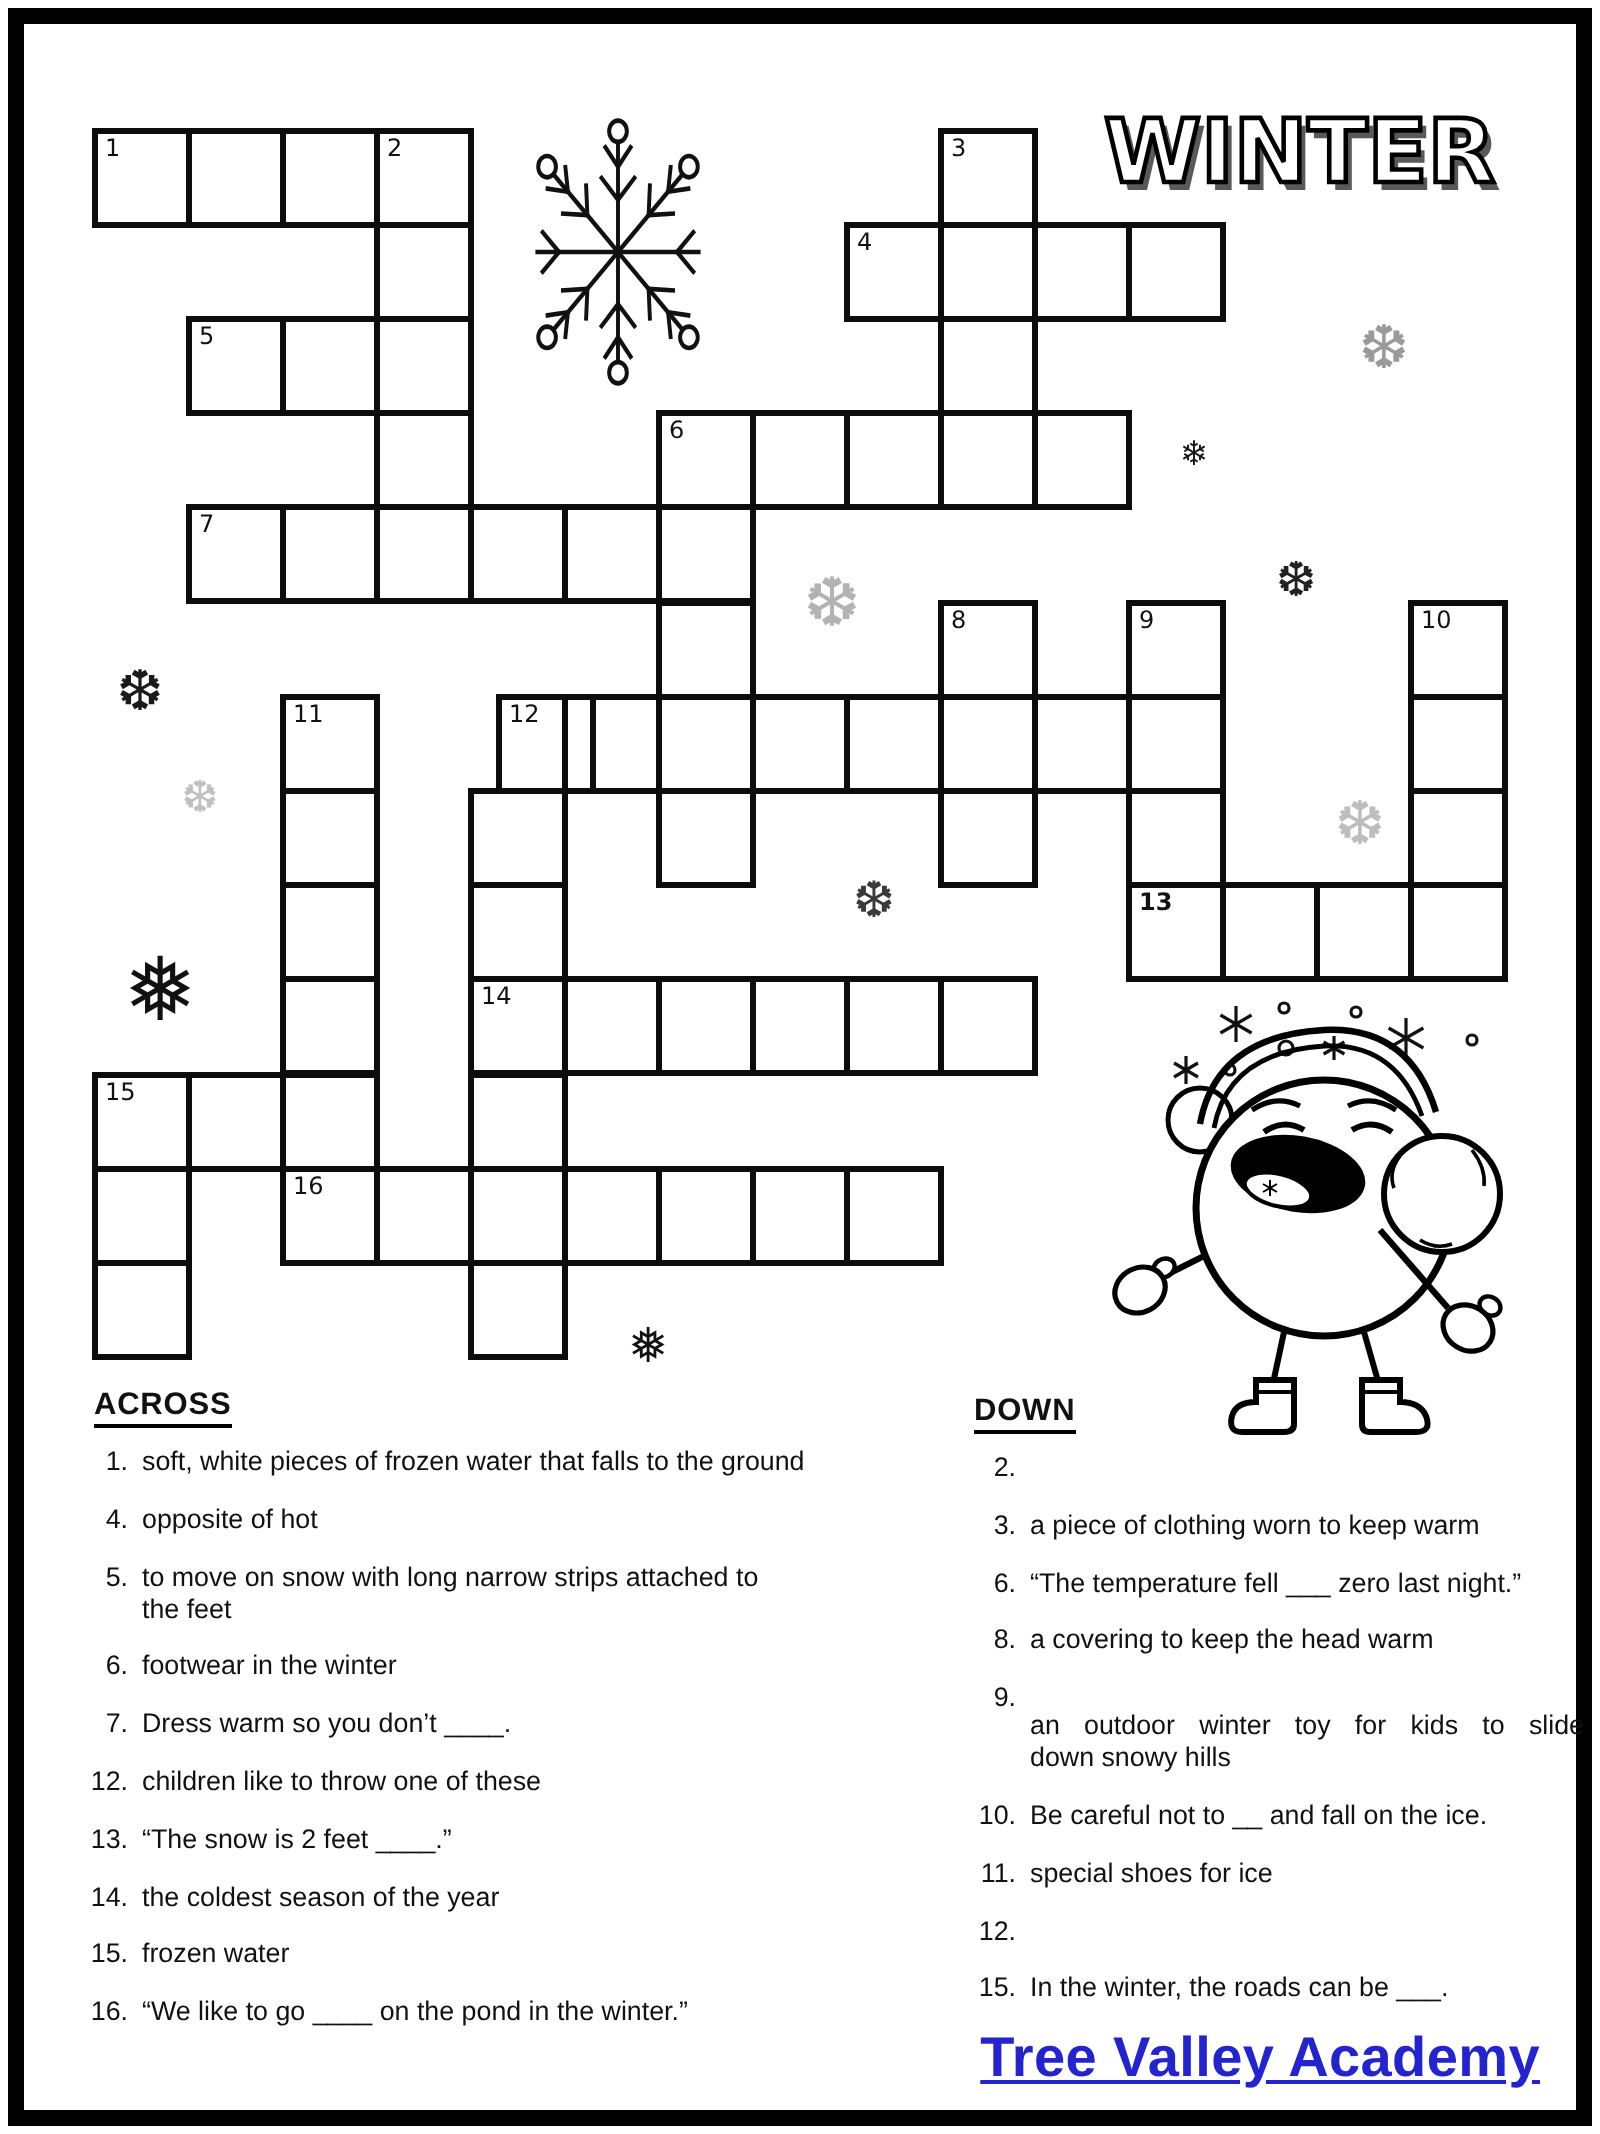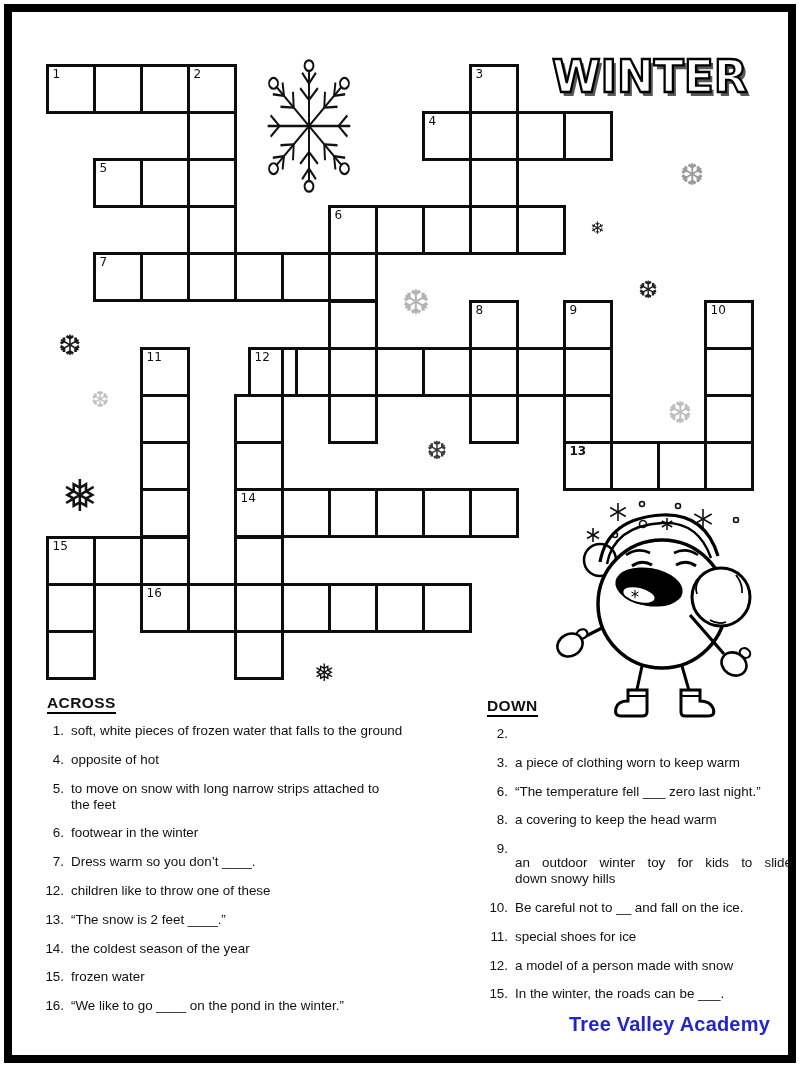--- a/index.html
+++ b/index.html
@@ -24,22 +24,22 @@
   section h2{font-size:15.5px;margin:0 0 0 3px;display:inline-block;letter-spacing:.4px;
          border-bottom:2.2px solid #000;padding-bottom:0;}
   .cluelist{margin-top:9px;}
   .clue{display:flex;margin-bottom:12.8px;font-size:13.4px;line-height:16px;}
   .cnum{flex:0 0 auto;text-align:right;margin-right:7px;}
   .sec-across .cnum{width:20px;}
   .sec-down .cnum{width:24px;}
   .ctext{flex:1 1 auto;}
   .sec-down .ctext{text-align:justify;}
   .jline{display:block;text-align:justify;text-align-last:justify;margin-top:14px;}
-  .footer{position:absolute;right:30px;top:1013px;font-size:20px;font-weight:bold;
-         color:#2323cf;letter-spacing:.2px;}
+  .footer{position:absolute;right:30px;top:1013px;font-size:28px;font-weight:bold;
+         color:#2323cf;letter-spacing:.2px;text-decoration:underline;}
   svg .ln{stroke:#111;fill:none;}
 </style>
 </head>
 <body>
 
 <div class="page">
   <div class="frame"></div>
 
   <div class="title">WINTER</div>
 
@@ -338,21 +338,20 @@
         <div class="clue">
           <span class="cnum">10.</span>
           <div class="ctext">Be careful not to __ and fall on the ice.</div>
         </div>
         <div class="clue">
           <span class="cnum">11.</span>
           <div class="ctext">special shoes for ice</div>
         </div>
         <div class="clue">
           <span class="cnum">12.</span>
-          <div class="ctext">a model of a person made with snow</div>
         </div>
         <div class="clue">
           <span class="cnum">15.</span>
           <div class="ctext">In the winter, the roads can be ___.</div>
         </div>
       </div>
   </section>
 
   <div class="footer">Tree Valley Academy</div>
 </div>

